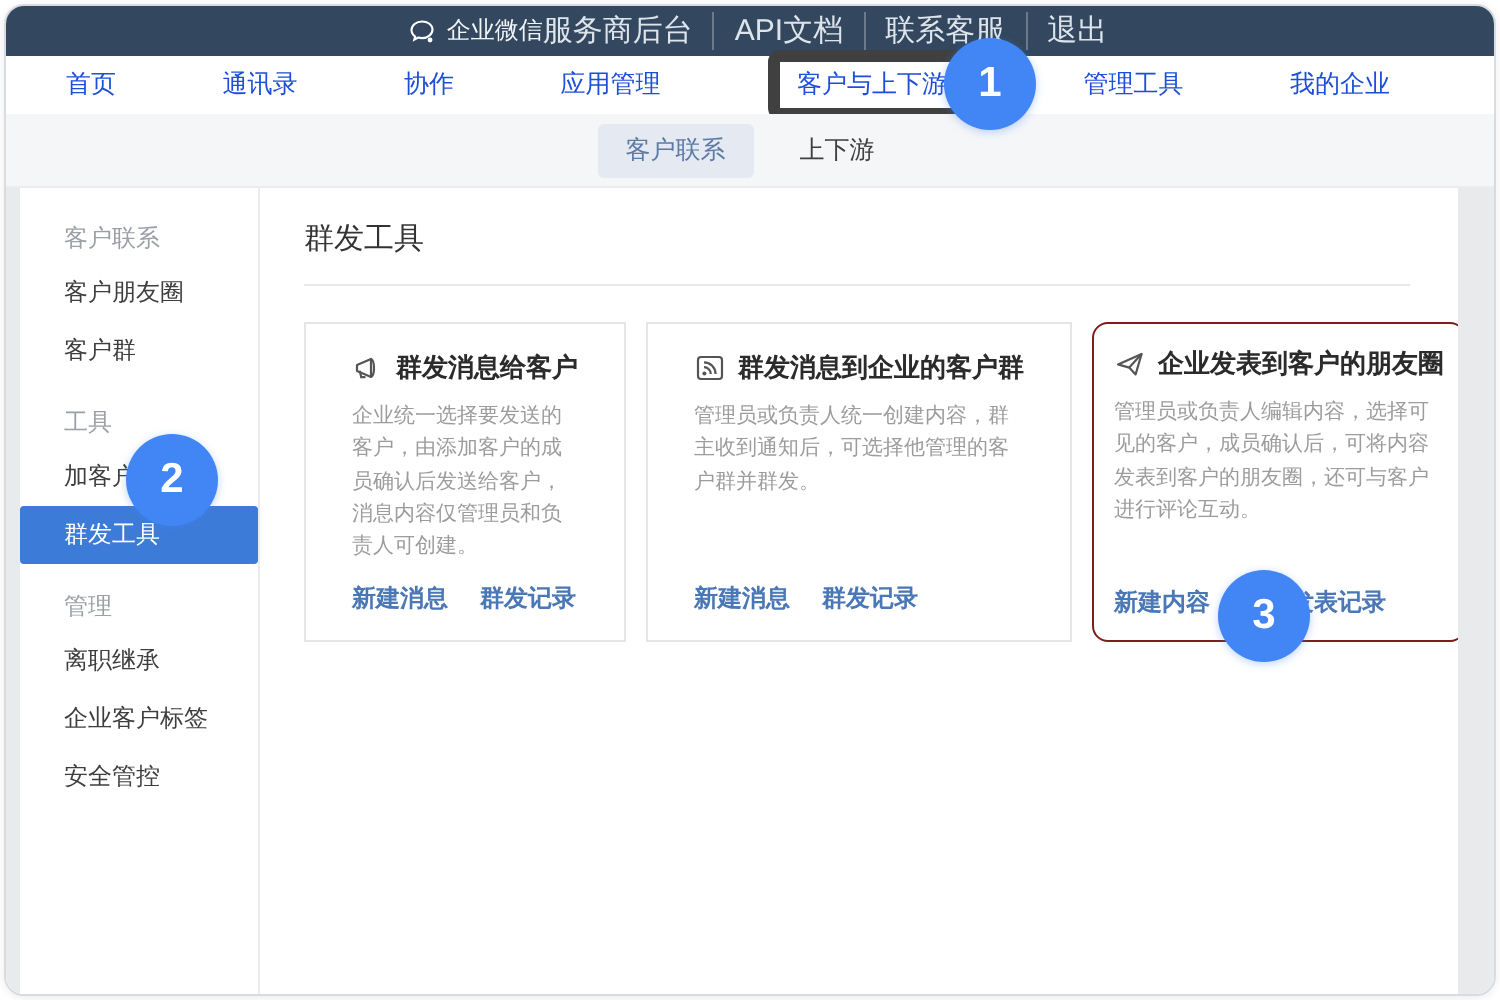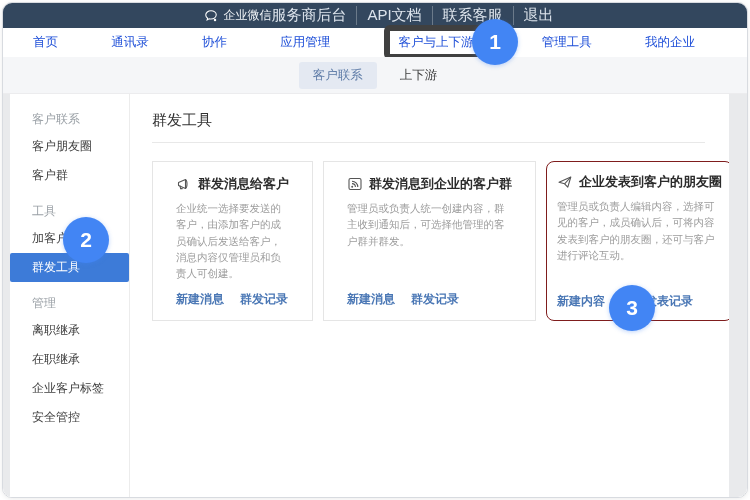--- a/index.html
+++ b/index.html
@@ -119,21 +119,20 @@
       <div class="sb-header">客户联系</div>
       <div class="sb-item">客户朋友圈</div>
       <div class="sb-item">客户群</div>
 
       <div class="sb-header">工具</div>
       <div class="sb-item">加客户</div>
       <div class="sb-item selected">群发工具</div>
 
       <div class="sb-header">管理</div>
       <div class="sb-item">离职继承</div>
-      <div class="sb-item">在职继承</div>
       <div class="sb-item">企业客户标签</div>
       <div class="sb-item">安全管控</div>
     </div>
 
     <div class="main">
       <div class="page-title">群发工具</div>
       <div class="title-divider"></div>
 
       <div class="cards">
 

